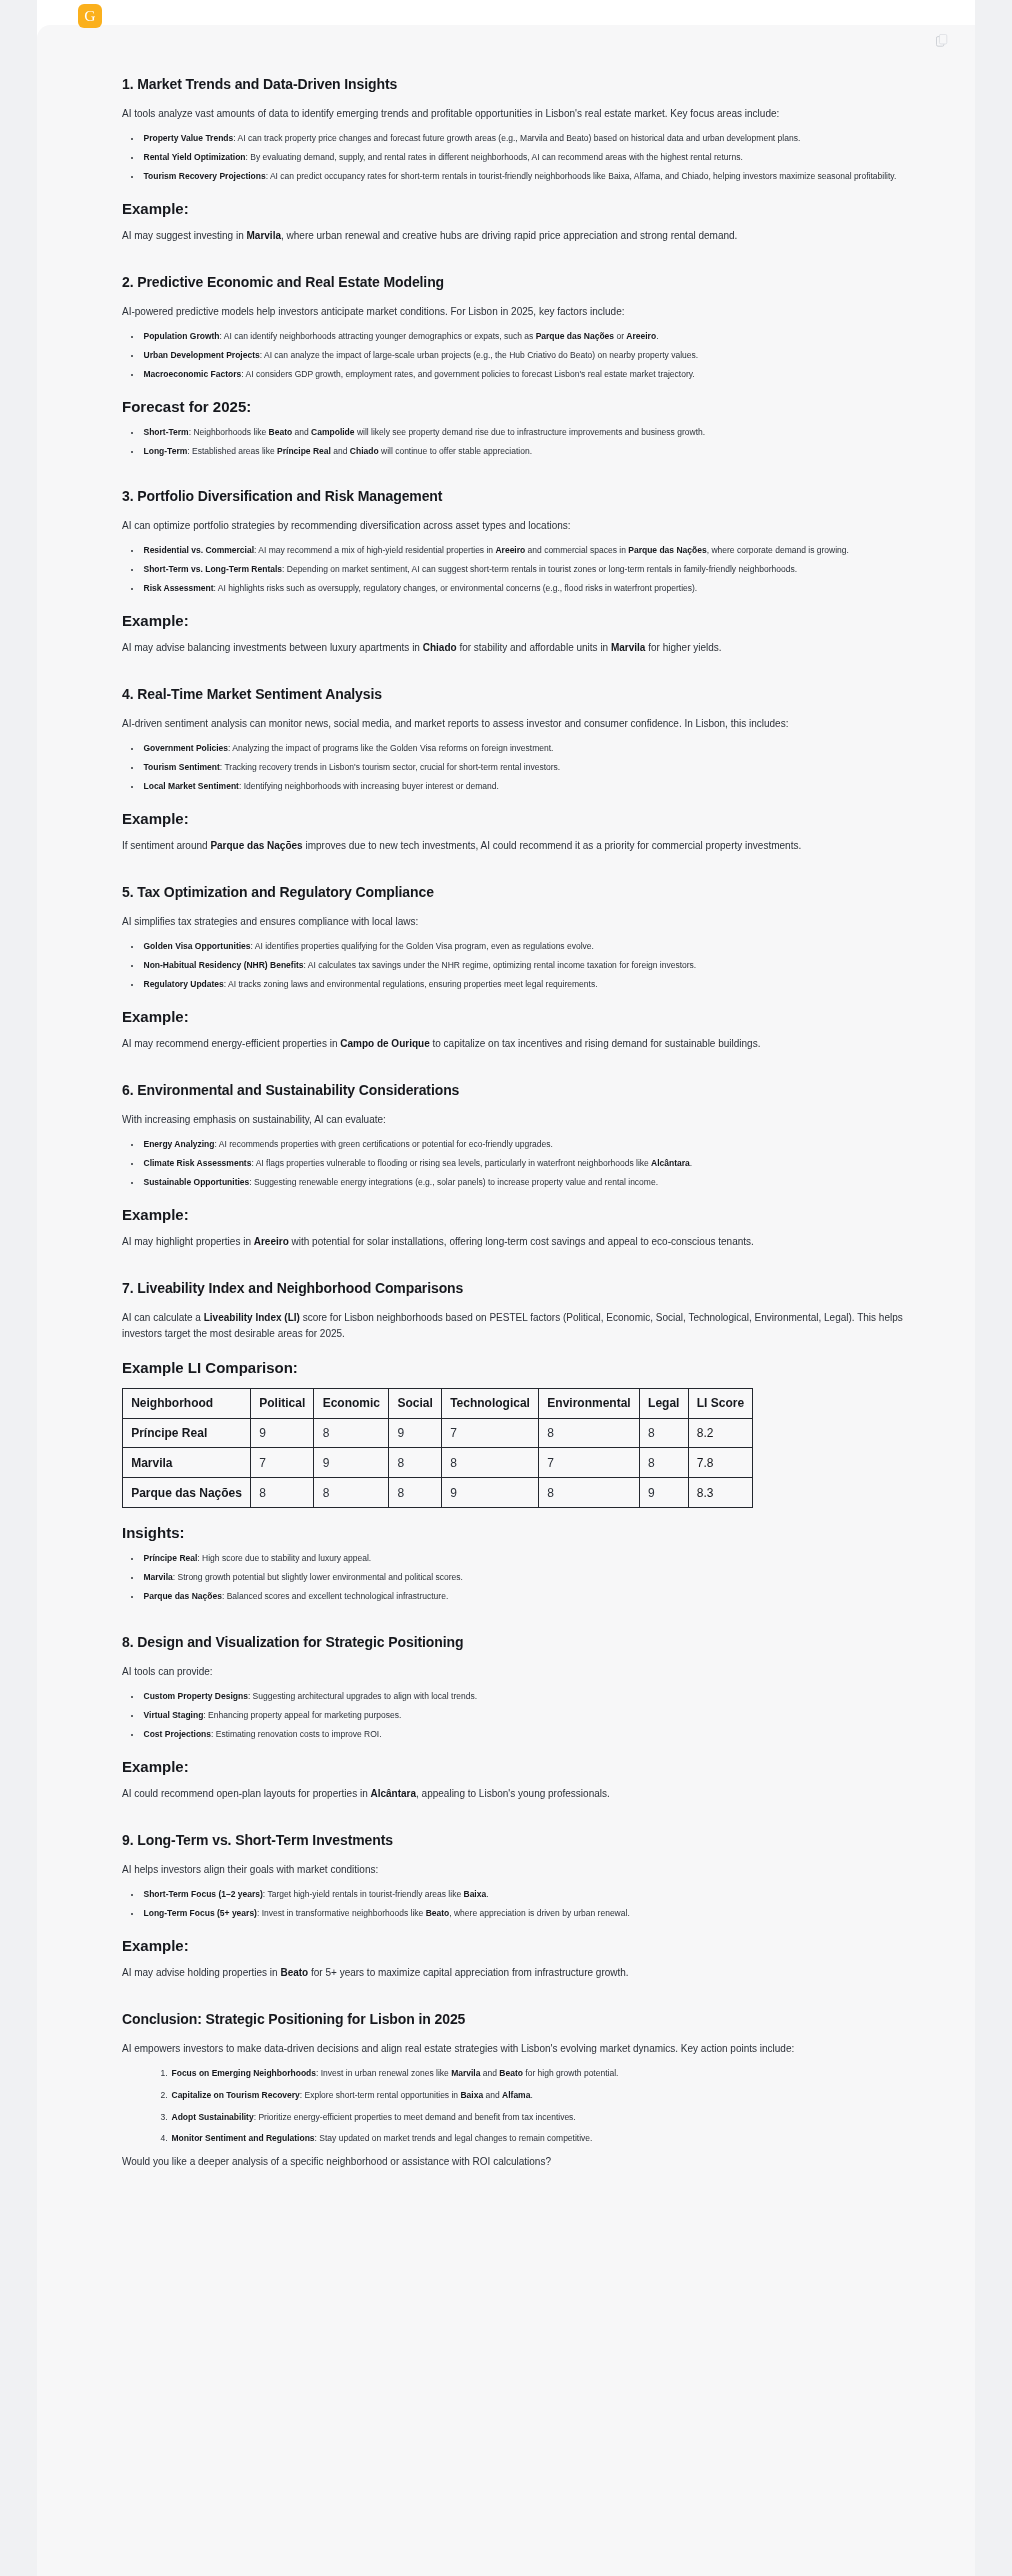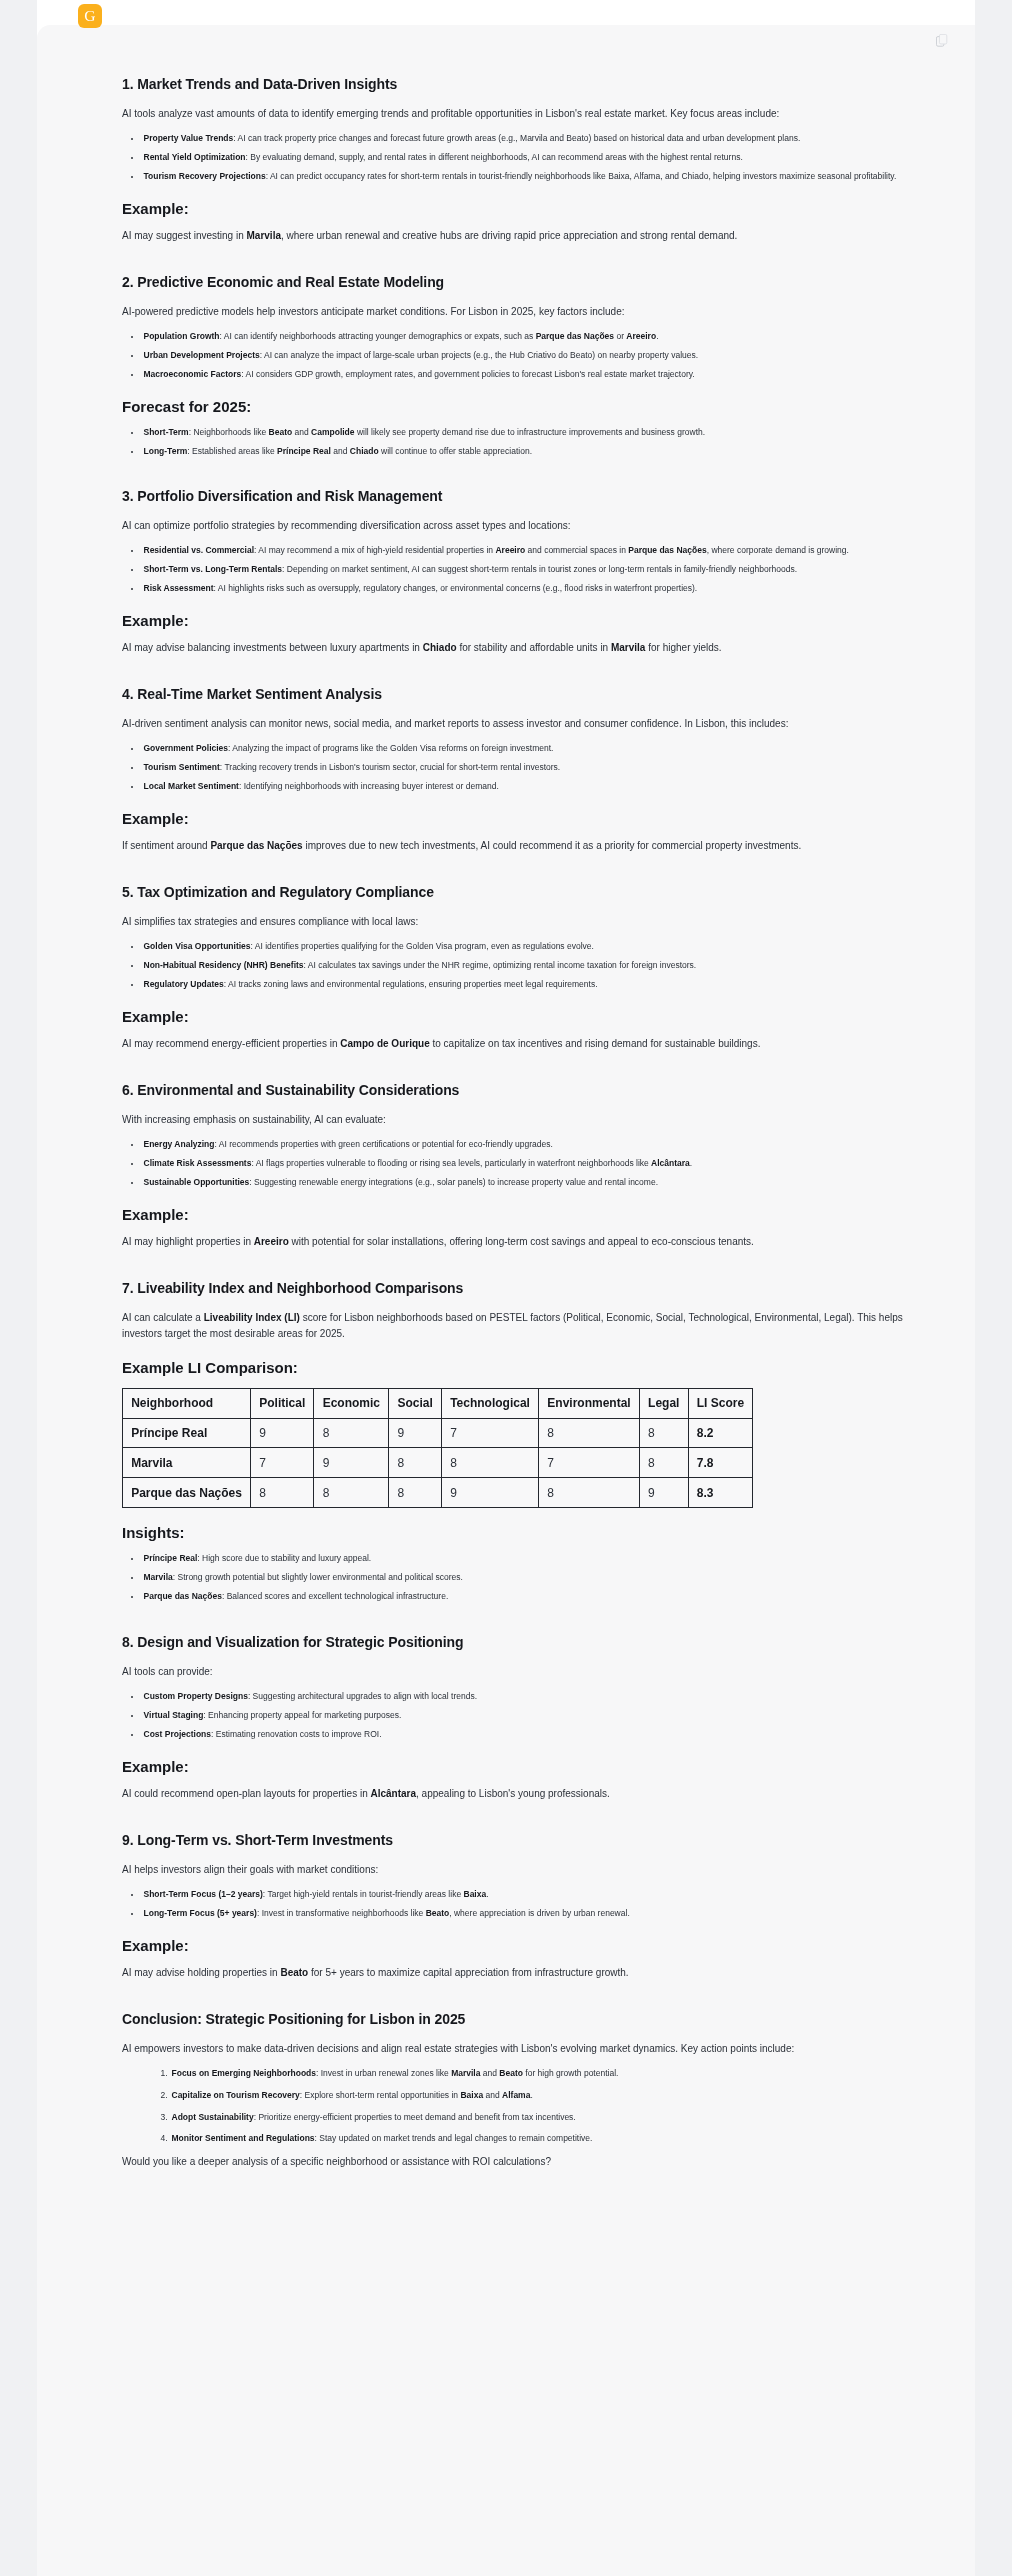--- a/index.html
+++ b/index.html
@@ -142,21 +142,21 @@
     vertical-align: middle;
     color: #2b3038;
     background: #f8f8f9;
     white-space: nowrap;
   }
   table.li-table th {
     font-weight: bold;
     color: #16181d;
   }
   table.li-table td.rowhead { font-weight: bold; color: #16181d; }
-  table.li-table td.score { font-weight: bold; color: #16181d; }
+  table.li-table td.score { font-weight: normal; color: #16181d; }
 </style>
 </head>
 <body>
 
 <div class="page-frame">
   <div class="page-inner">
 
     <div class="top-white-strip"></div>
     <div class="left-white-col"></div>
     <div class="rounded-top"></div>

